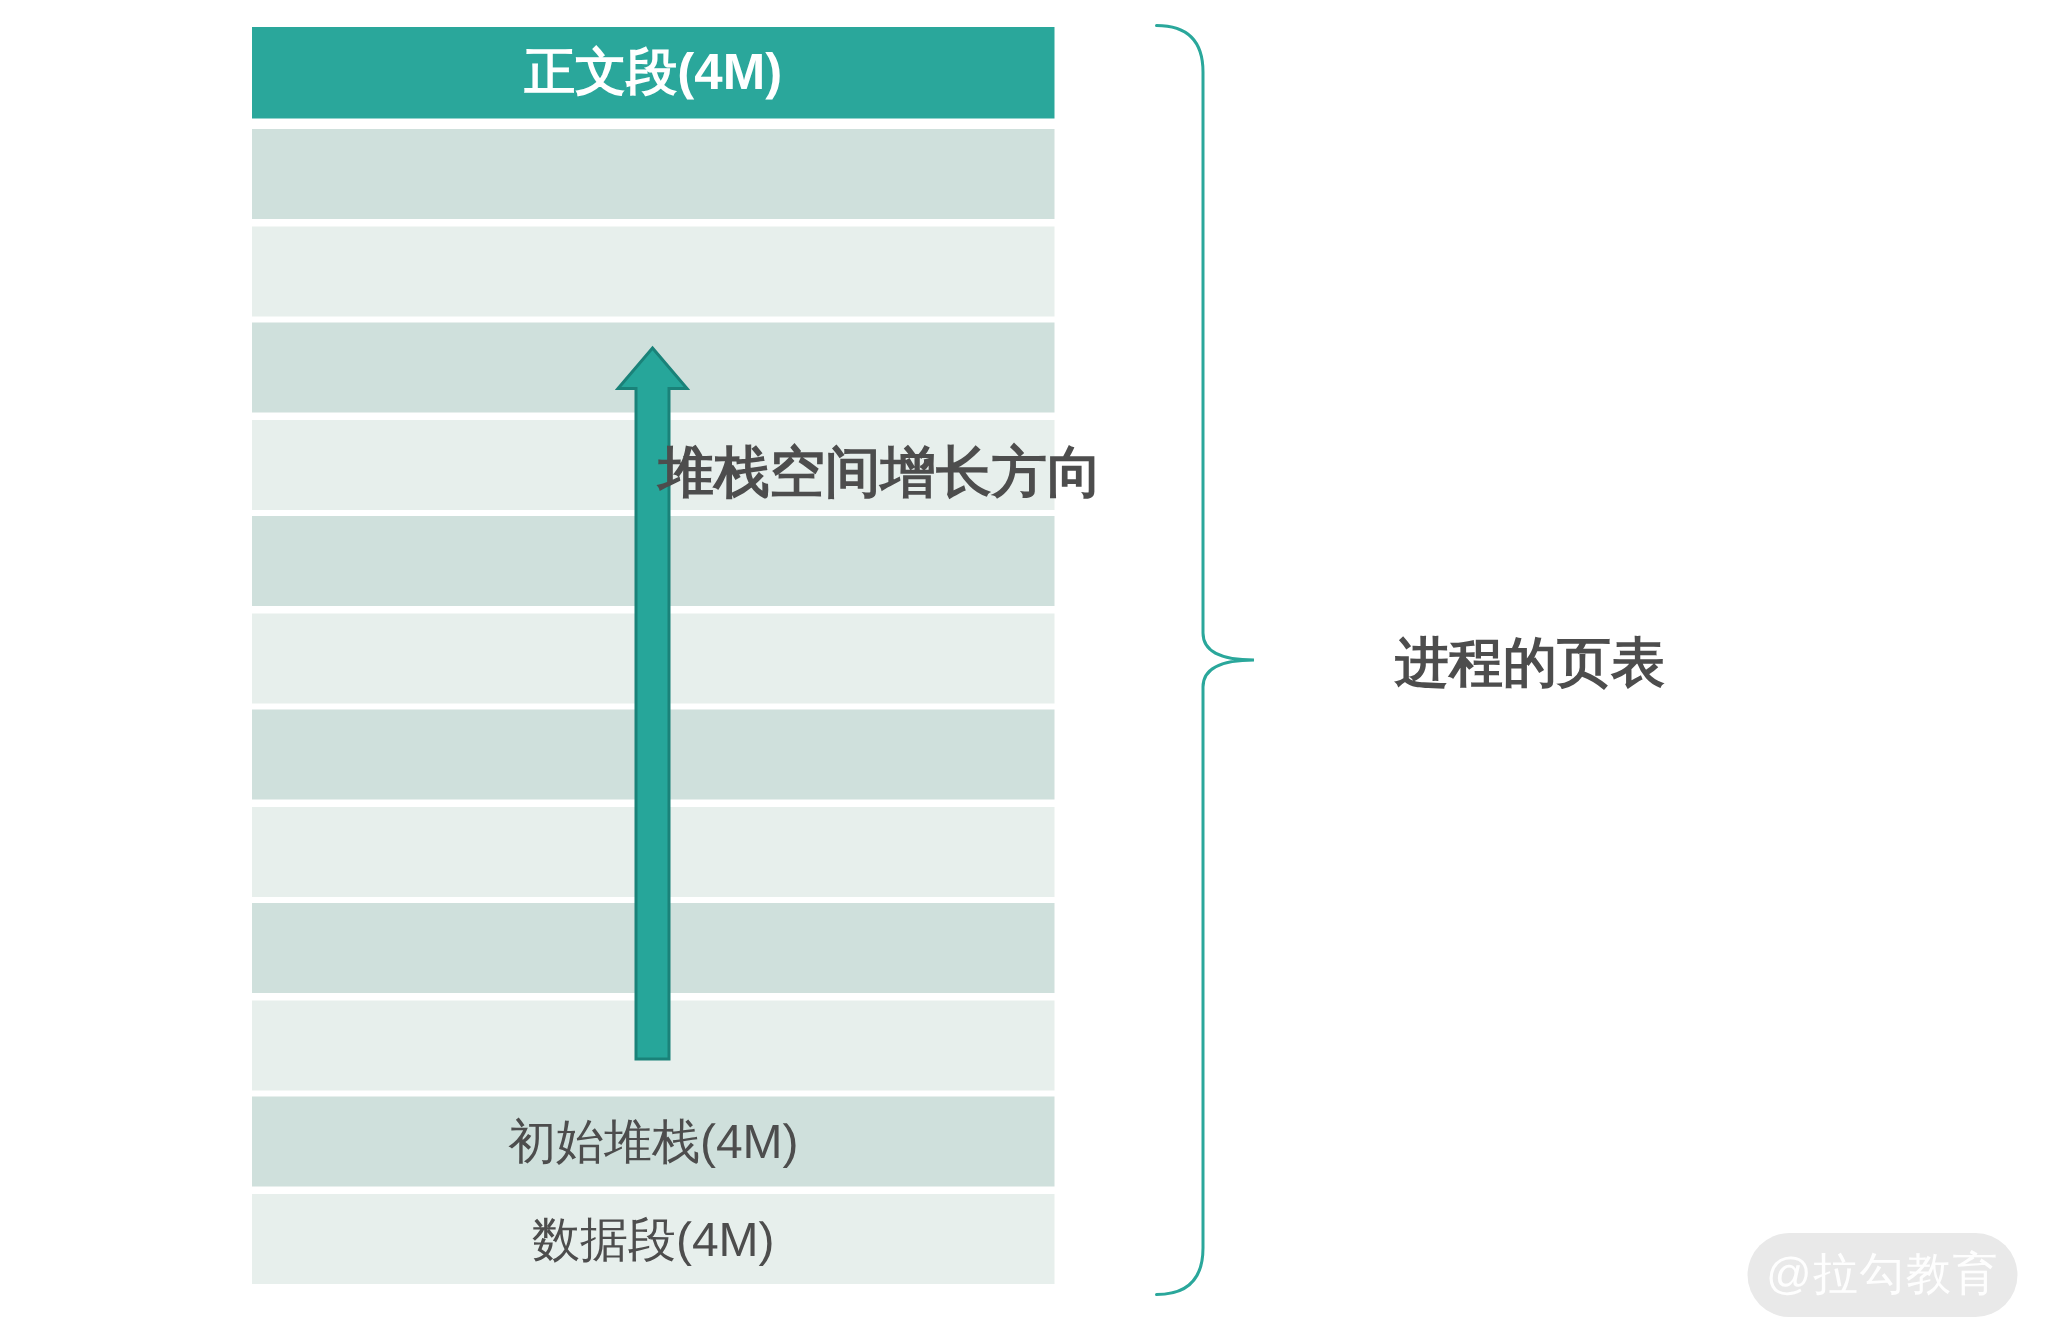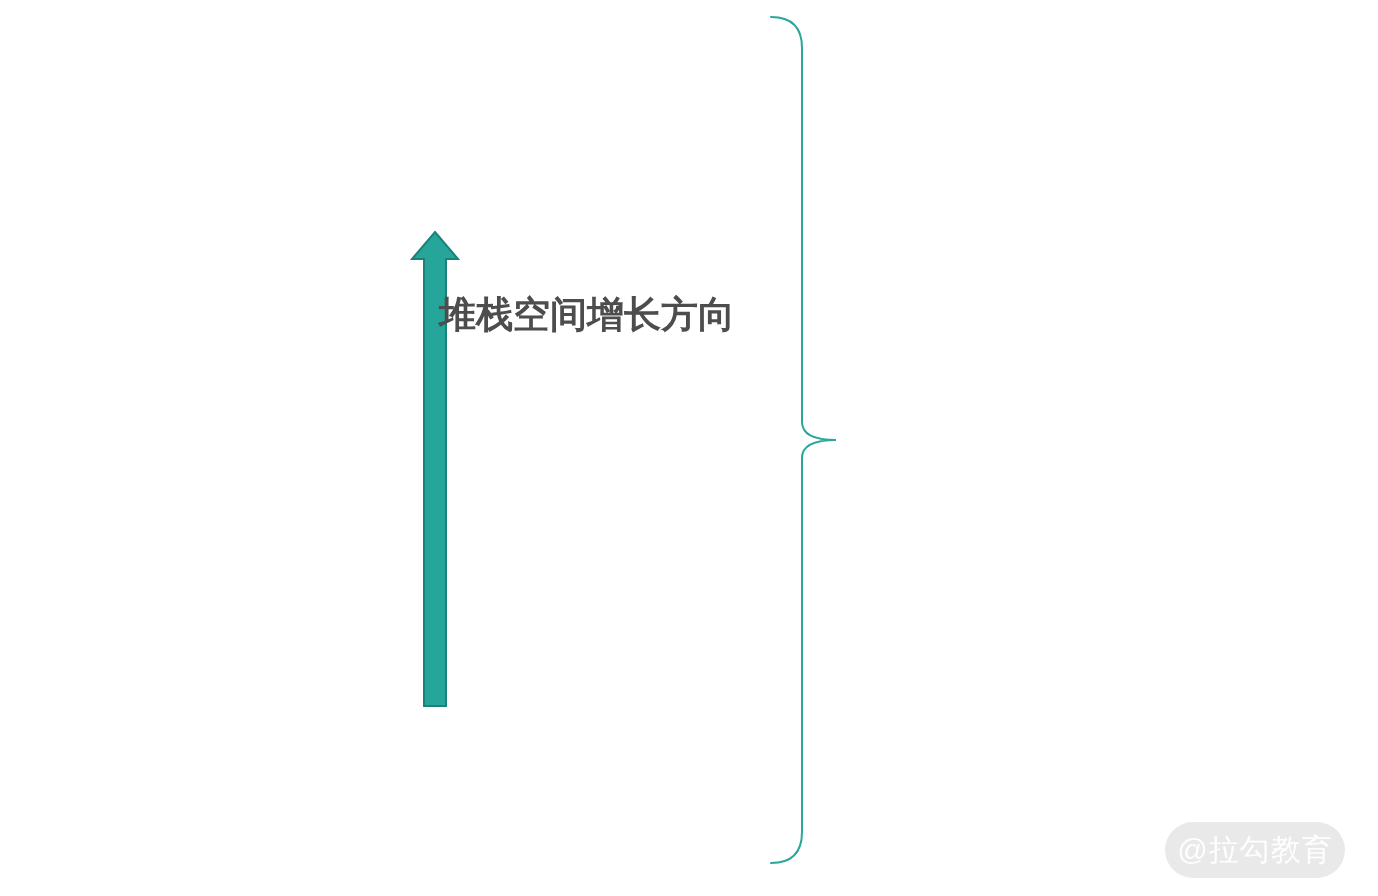--- a/index.html
+++ b/index.html
@@ -89,29 +89,47 @@
     text-align: center;
     letter-spacing: 1px;
     white-space: nowrap;
   }
 </style>
 </head>
 <body>
 
 <div class="canvas">
 
+  <div class="memtable">
+    <div class="header">正文段(4M)</div>
+    <div>
+        <div class="row dark"></div>
+        <div class="row light"></div>
+        <div class="row dark"></div>
+        <div class="row light"></div>
+        <div class="row dark"></div>
+        <div class="row light"></div>
+        <div class="row dark"></div>
+        <div class="row light"></div>
+        <div class="row dark"></div>
+        <div class="row light"></div>
+        <div class="row dark">初始堆栈(4M)</div>
+        <div class="row light">数据段(4M)</div>
+      </div>
+  </div>
 
   <svg class="growth-arrow" width="56" height="482" viewBox="0 0 56 482">
     <polygon points="27,4 50,31 38,31 38,478 16,478 16,31 4,31" fill="var(--arrow-fill, #26a69a)" stroke="var(--arrow-stroke, #1a8279)" stroke-width="2" stroke-linejoin="miter"></polygon>
   </svg>
 
   <div class="arrow-label">堆栈空间增长方向</div>
 
   <svg class="brace" width="92" height="862" viewBox="0 0 92 862">
     <path d="M 16,7 Q 47,7 47,38 L 47,412 Q 47,430 81,430 Q 47,430 47,448 L 47,822 Q 47,853 16,853" fill="none" stroke="var(--teal, #2aa79b)" stroke-width="2" stroke-linecap="round"></path>
   </svg>
 
+  <div class="brace-label">进程的页表</div>
 
   <div class="watermark">
     <span>@拉勾教育</span>
   </div>
 
 </div>
 
 </body></html>

